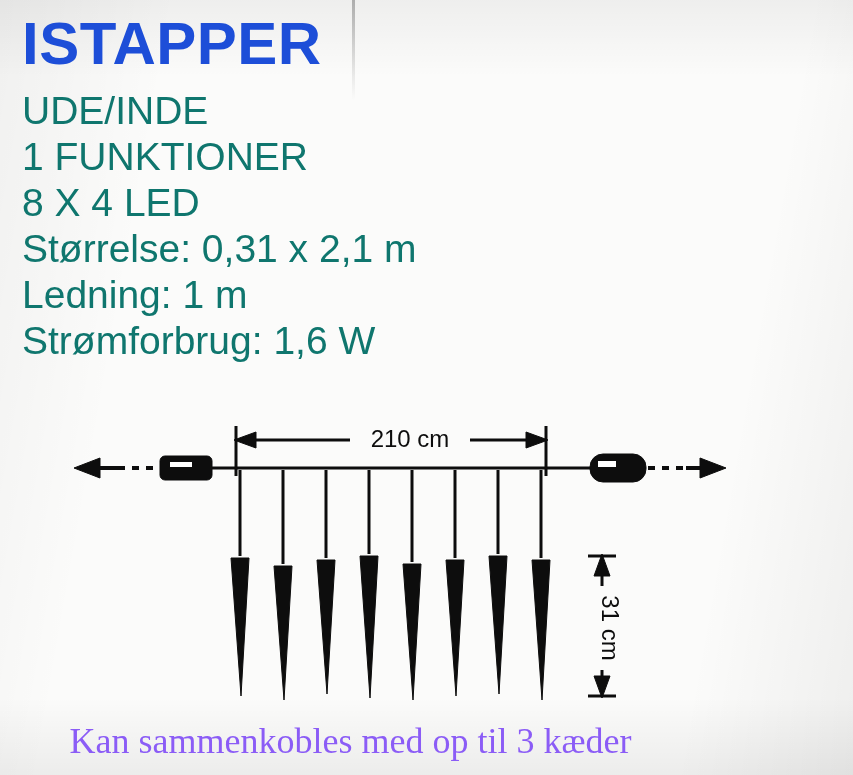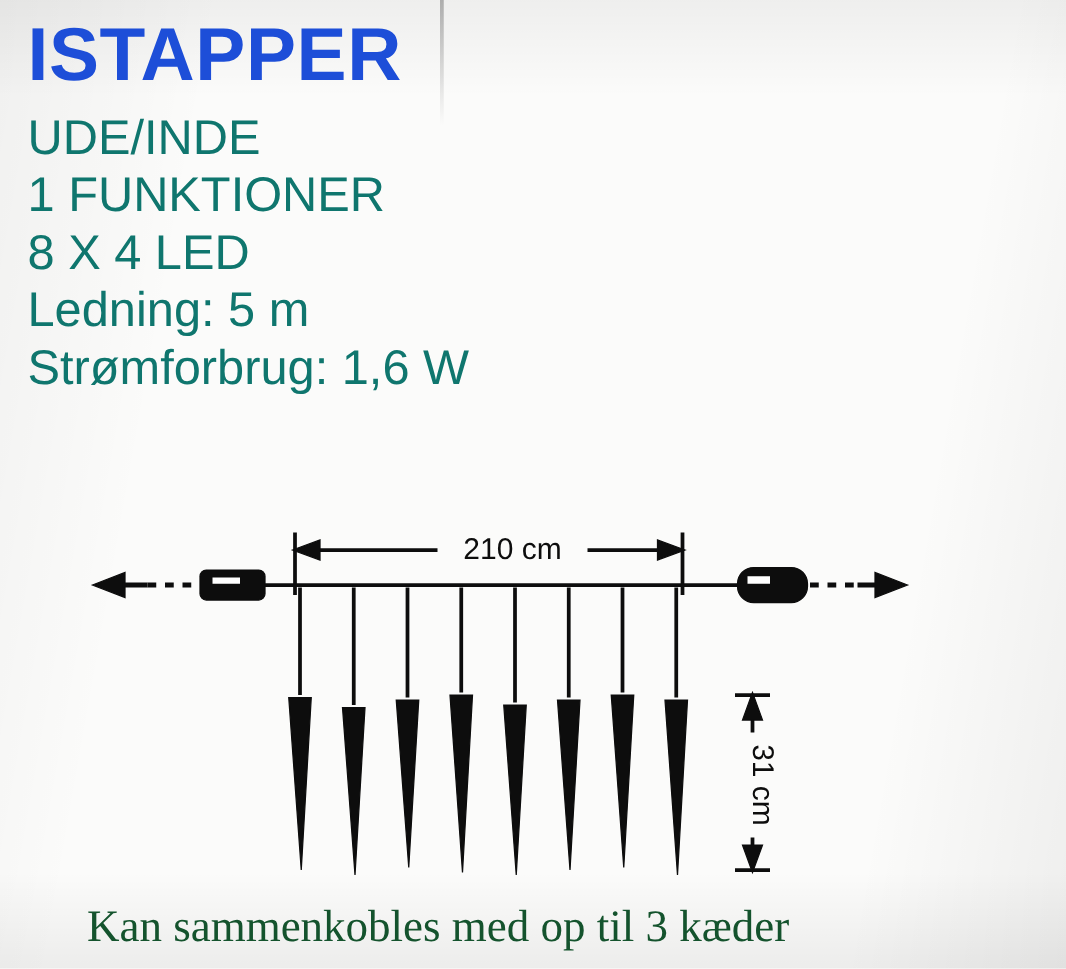--- a/index.html
+++ b/index.html
@@ -72,38 +72,39 @@
   }
 
   .footer {
     position: absolute;
     left: 0;
     top: 720px;
     width: 701px;
     text-align: center;
     font-size: 36px;
     font-family: "Liberation Serif", serif;
-    color: #14532d;
+    color: #8b5cf6;
   }
 </style>
 </head>
 <body>
 
 <div class="paper"></div>
 <div class="crease"></div>
 
 <div class="content">
 
   <div class="title">ISTAPPER</div>
 
   <div class="spec-lines">
     <div class="spec">UDE/INDE</div>
     <div class="spec">1 FUNKTIONER</div>
     <div class="spec">8 X 4 LED</div>
-    <div class="spec">Ledning: 5 m</div>
+    <div class="spec">Størrelse: 0,31 x 2,1 m</div>
+    <div class="spec">Ledning: 1 m</div>
     <div class="spec">Strømforbrug: 1,6 W</div>
   </div>
 
   <div class="diagram">
     <svg width="853" height="300" viewBox="0 0 853 300" xmlns="http://www.w3.org/2000/svg">
       <g stroke="#0d0d0d" fill="#0d0d0d">
 
         <line x1="160" y1="60" x2="610" y2="60" stroke-width="3"></line>
 
         <line x1="118" y1="60" x2="158" y2="60" stroke-width="4" stroke-dasharray="7 7"></line>

